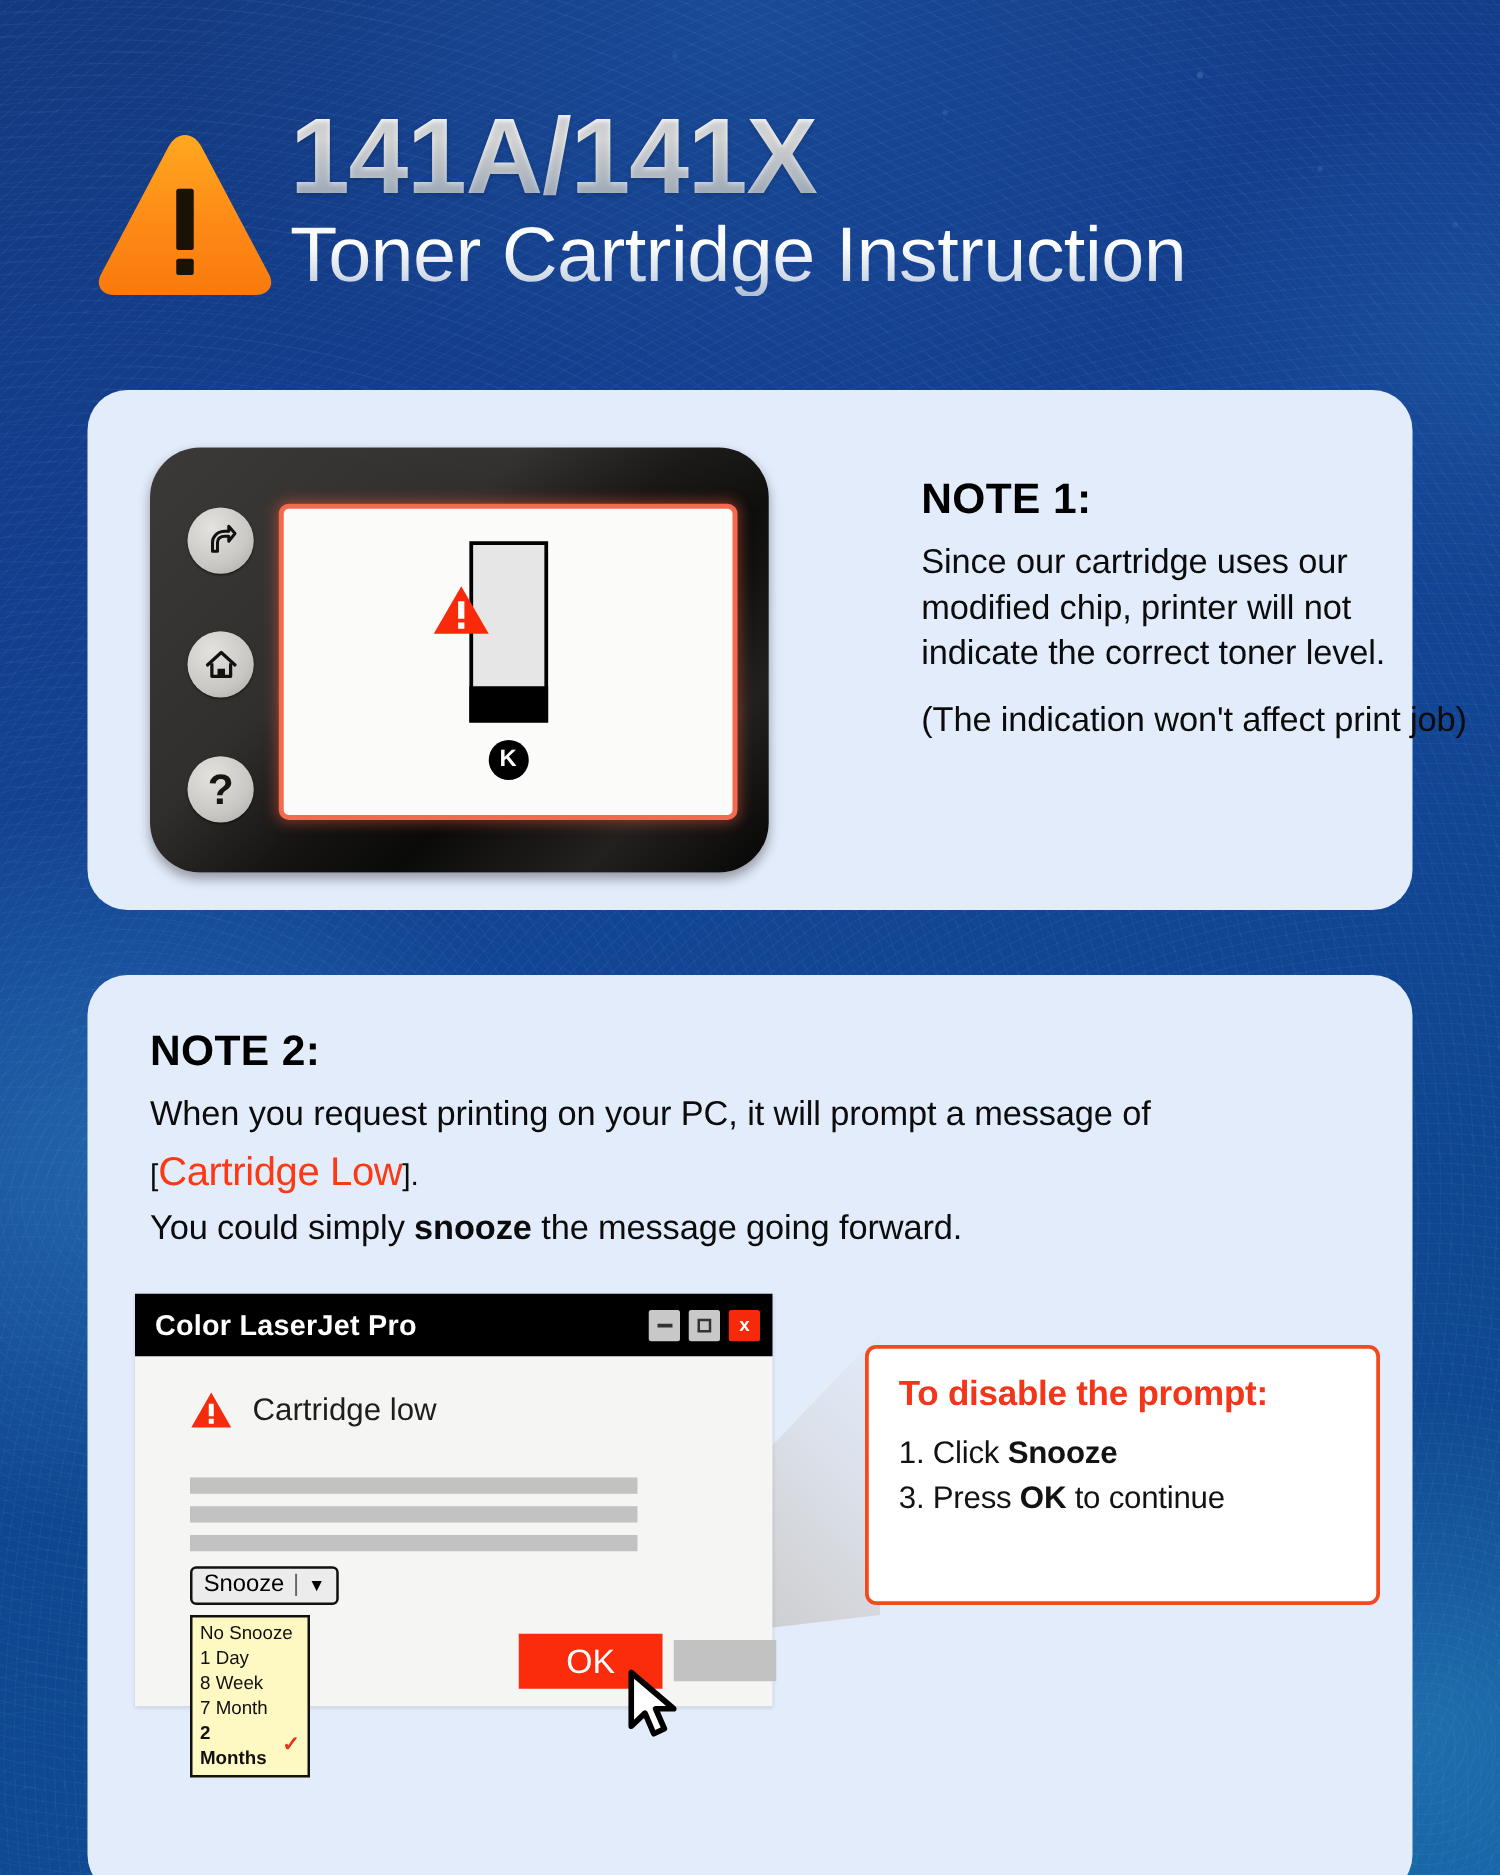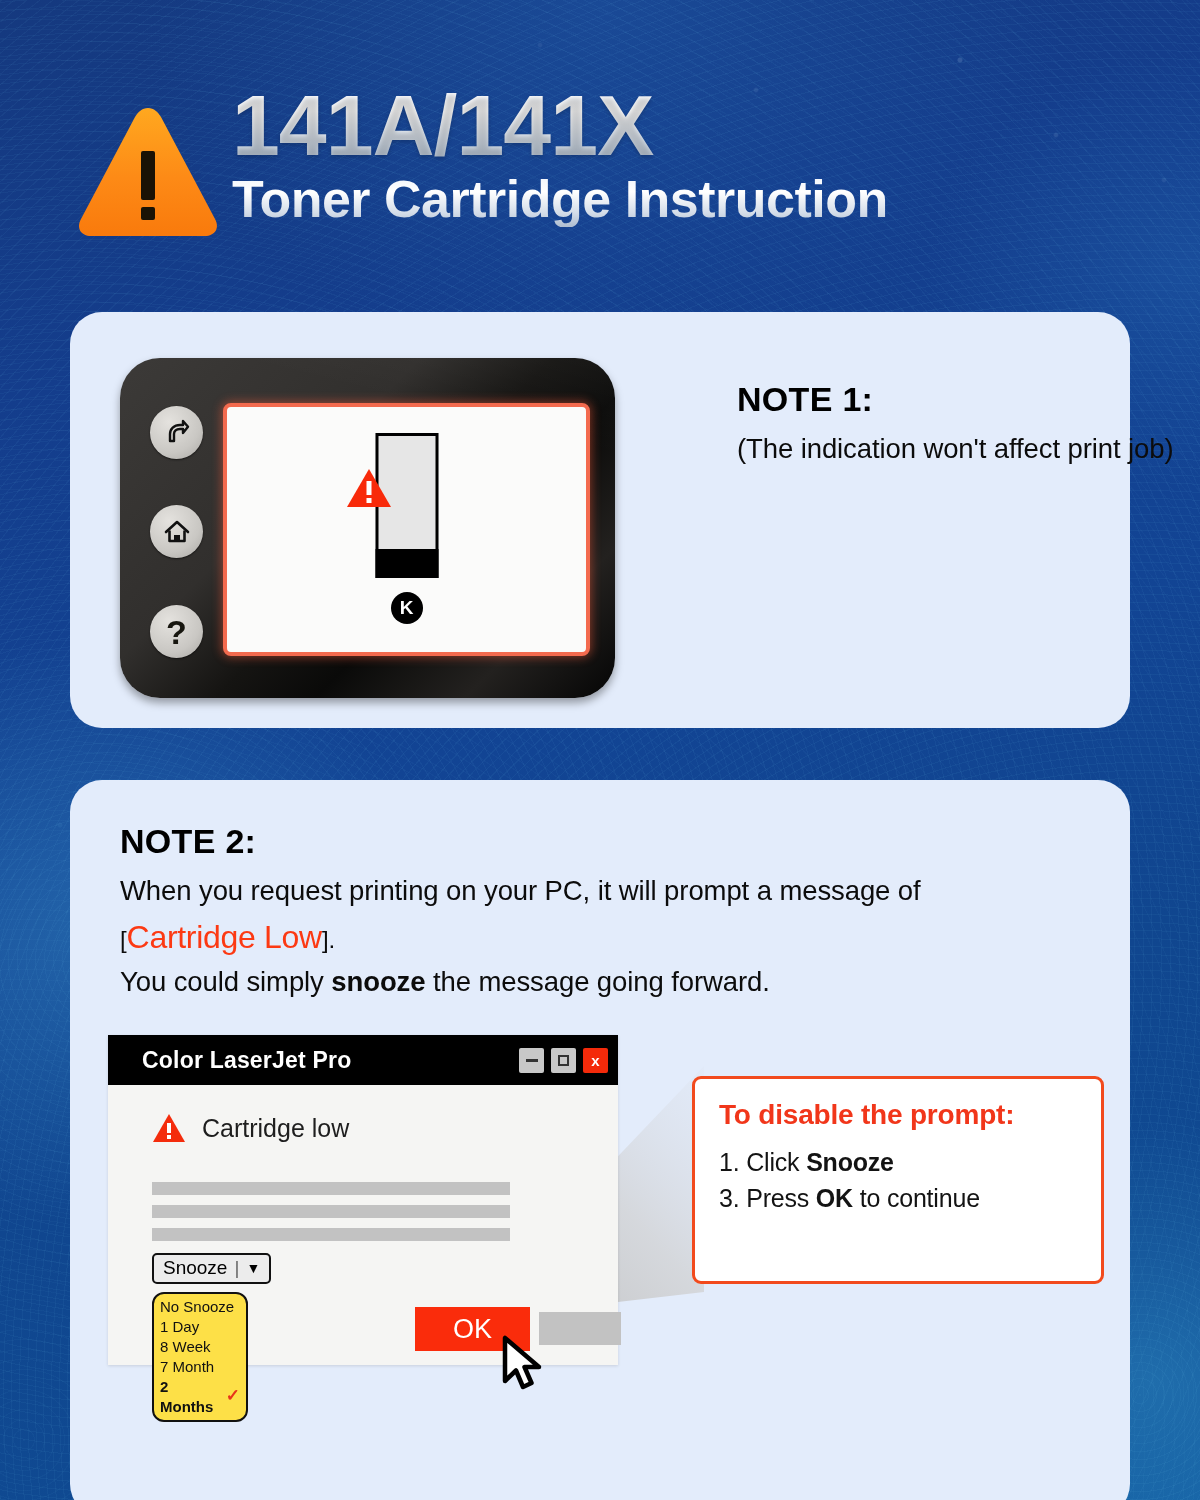--- a/index.html
+++ b/index.html
@@ -75,22 +75,22 @@
     background: linear-gradient(180deg, #f3f7fd 0%, #ffffff 34%, #d2dce8 72%, #a9b9cc 100%);
     -webkit-background-clip: text;
     background-clip: text;
     color: transparent;
     -webkit-text-fill-color: transparent;
     text-shadow: 0 2px 4px rgba(0,0,0,.18);
     white-space: nowrap;
   }
   .title-sub {
     margin-top: 4px;
-    font-size: 52px;
-    font-weight: bold;
+    font-size: 62px;
+    font-weight: normal;
     letter-spacing: -0.5px;
     line-height: 1.05;
     background: linear-gradient(180deg, #eef3fa 0%, #ffffff 36%, #d4dde9 74%, #aebdd0 100%);
     -webkit-background-clip: text;
     background-clip: text;
     color: transparent;
     -webkit-text-fill-color: transparent;
     white-space: nowrap;
   }
 
@@ -202,21 +202,21 @@
     position: absolute;
     left: 38px; top: 255px;
     width: 510px; height: 330px;
     background: #f5f5f3;
     box-shadow: 0 1px 3px rgba(0,0,0,.12);
   }
   .titlebar {
     height: 50px;
     background: #000;
     display: flex; align-items: center;
-    padding: 0 10px 0 34px;
+    padding: 0 10px 0 16px;
   }
   .titlebar-title {
     color: #fff; font-size: 23px; font-weight: bold;
     letter-spacing: .2px;
   }
   .wbtns { margin-left: auto; display: flex; gap: 7px; align-items: center; }
   .wbtn {
     width: 25px; height: 25px;
     background: #c8c8c8;
     display: flex; align-items: center; justify-content: center;
@@ -251,23 +251,23 @@
     font-size: 19px; color: #000; font-weight: 500;
     display: flex; align-items: center; gap: 7px;
     line-height: 1.1;
   }
   .snooze-btn .sep { color: #666; }
   .snooze-btn .caret { font-size: 14px; }
 
   .snooze-list {
     position: absolute; left: 44px; top: 257px;
     width: 96px;
-    background: #fde047;
+    background: #fef9c3;
     border: 2px solid #111;
-    border-radius: 12px;
+    border-radius: 0;
     padding: 3px 0 3px 0;
   }
   .snooze-list .opt {
     font-size: 15px; color: #111;
     padding: 0 6px;
     line-height: 1.33;
     display: flex; align-items: center;
   }
   .snooze-list .opt.sel { font-weight: bold; }
   .snooze-list .opt .tick {
@@ -377,20 +377,21 @@
           <path d="M24 2 L46 40 L2 40 Z" fill="#f82a0a"></path>
           <rect x="21.5" y="14" width="5" height="14" fill="#fff"></rect>
           <rect x="21.5" y="31" width="5" height="5" fill="#fff"></rect>
         </svg>
         <div class="k-badge">K</div>
       </div>
     </div>
 
     <div class="note1-text">
       <div class="note-head">NOTE 1:</div>
+      <div class="note-p">Since our cartridge uses our modified chip, printer will not indicate the correct toner level.</div>
       <div class="note-p">(The indication won't affect print job)</div>
     </div>
   </div>
 
   <div class="card" id="card-note2">
 
     <div class="note2-text">
       <div class="note-head">NOTE 2:</div>
       <div class="note-p">When you request printing on your PC, it will prompt a message of</div>
       <div class="note-p">

